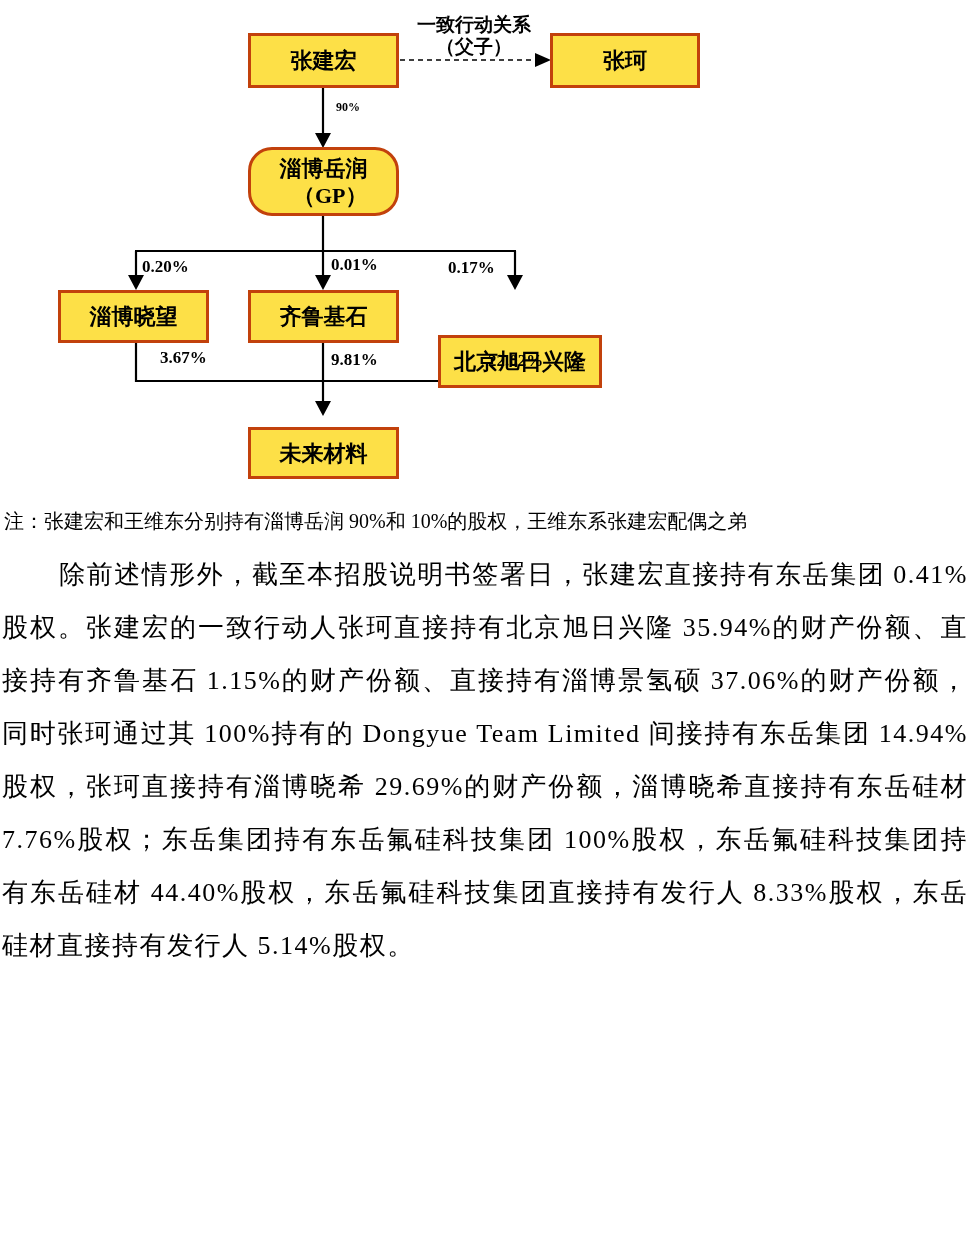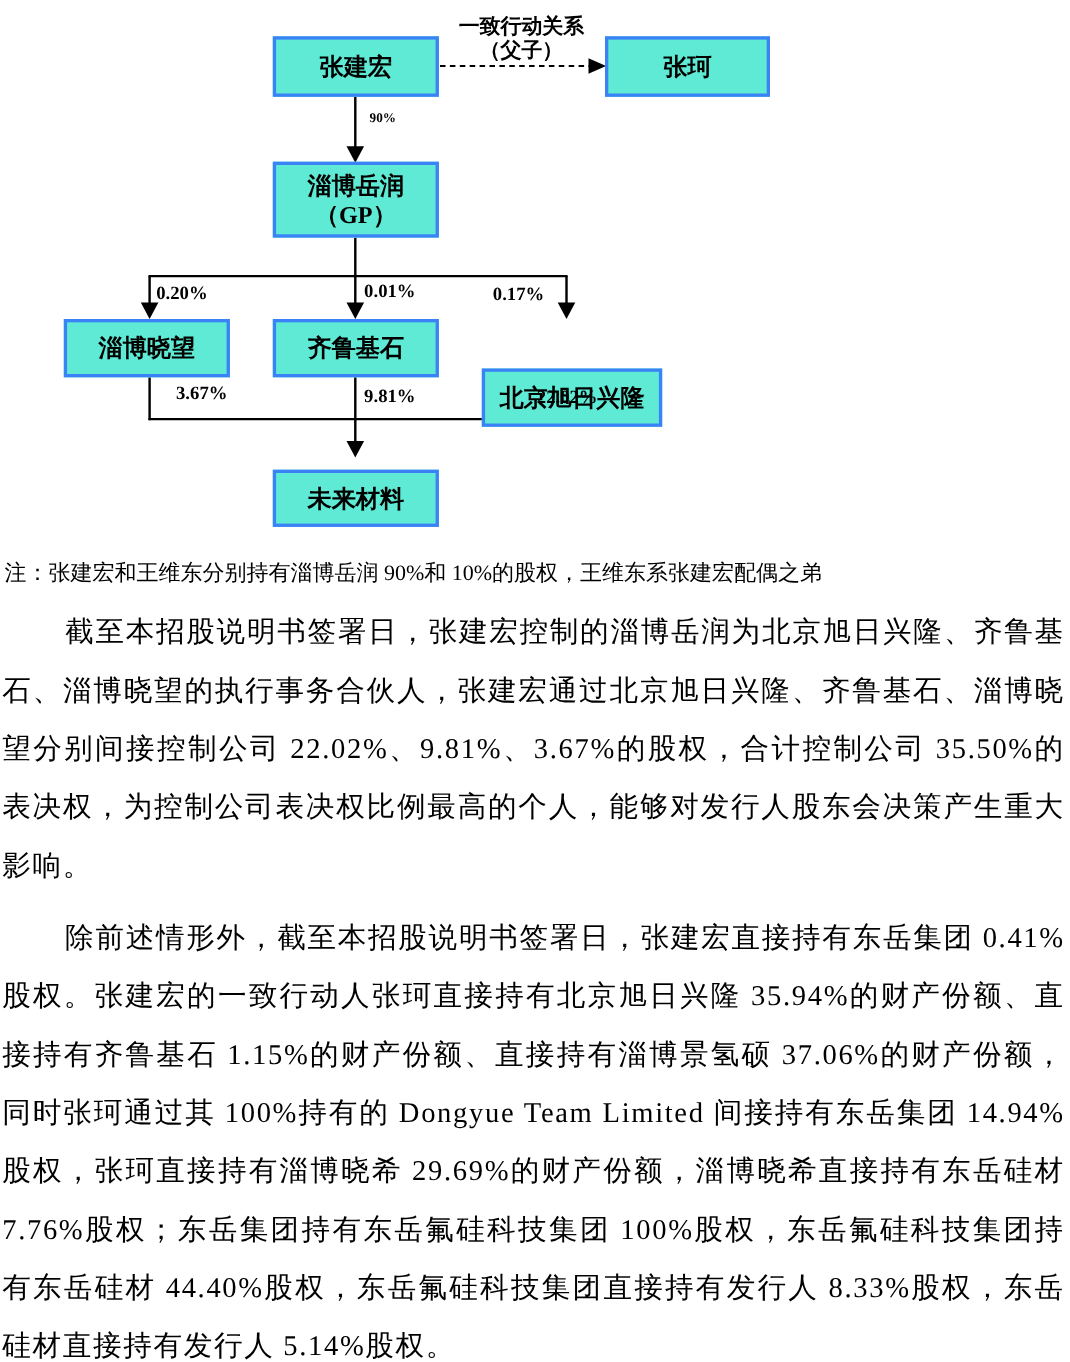--- a/index.html
+++ b/index.html
@@ -8,23 +8,23 @@
     color: #000000;
     font-family: "Liberation Serif", "DejaVu Serif", serif;
   }
   .page { position: relative; width: 973px; height: 1238px; overflow: hidden; background:#fff; }
 
   
   .diagram { position: relative; width: 973px; height: 500px; }
   .diagram svg { position: absolute; left: 0; top: 0; }
   .node {
     position: absolute; box-sizing: border-box;
-    border: 3px solid #3b82f6; background: #5eead4;
+    border: 3px solid #c2410c; background: #fde047;
     display: flex; align-items: center; justify-content: center;
-    text-align: center; font-weight: bold;
+    text-align: right; font-weight: bold;
     font-size: 22px; line-height: 27px;
     white-space: pre-line;
     font-family: "Liberation Serif", "DejaVu Serif", serif;
   }
   .lbl {
     position: absolute; font-weight: bold; font-size: 17px;
     font-family: "Liberation Serif", "DejaVu Serif", serif;
     white-space: nowrap;
   }
   .relation {
@@ -92,37 +92,36 @@
 
         <g>
           <line x1="323" y1="381" x2="323" y2="404"></line>
           <polygon points="323,416 315,401 331,401" stroke="none"></polygon>
         </g>
       </g>
     </svg>
 
     <div class="node" style="left:248px; top:33px; width:151px; height:55px;">张建宏</div>
     <div class="node" style="left:550px; top:33px; width:150px; height:55px;">张珂</div>
-    <div class="node" style="left:248px; top:147px; width:151px; height:69px;">淄博岳润
+    <div class="node" style="left:248px; top:147px; width:151px; height:69px;border-radius:24px;">淄博岳润
 （GP）</div>
     <div class="node" style="left:58px; top:290px; width:151px; height:53px;">淄博晓望</div>
     <div class="node" style="left:248px; top:290px; width:151px; height:53px;">齐鲁基石</div>
     <div class="node" style="left:438px; top:290px; width:164px; height:53px;margin-top:45px;">北京旭日兴隆</div>
     <div class="node" style="left:248px; top:417px; width:151px; height:52px;margin-top:10px;">未来材料</div>
 
     <div class="relation">一致行动关系
 （父子）</div>
     <div class="lbl" style="left:336px; top:100px; font-size:12px;">90%</div>
     <div class="lbl" style="left:142px; top:257px;">0.20%</div>
     <div class="lbl" style="left:331px; top:255px;">0.01%</div>
     <div class="lbl" style="left:448px; top:258px;">0.17%</div>
     <div class="lbl" style="left:140px; top:348px;margin-left:20px;">3.67%</div>
     <div class="lbl" style="left:331px; top:350px;text-align:right;">9.81%</div>
     <div class="lbl" style="left:447px; top:351px;margin-left:41px;">22.02%</div>
   </div>
 
   <div class="note">注：张建宏和王维东分别持有淄博岳润 90%和 10%的股权，王维东系张建宏配偶之弟</div>
 
-  <p class="body">截至本招股说明书签署日，张建宏控制的淄博岳润为北京旭日兴隆、齐鲁基石、淄博晓望的执行事务合伙人，张建宏通过北京旭日兴隆、齐鲁基石、淄博晓望分别间接控制公司 22.02%、9.81%、3.67%的股权，合计控制公司 35.50%的表决权，为控制公司表决权比例最高的个人，能够对发行人股东会决策产生重大影响。</p>
 
   <p class="body">除前述情形外，截至本招股说明书签署日，张建宏直接持有东岳集团 0.41%股权。张建宏的一致行动人张珂直接持有北京旭日兴隆 35.94%的财产份额、直接持有齐鲁基石 1.15%的财产份额、直接持有淄博景氢硕 37.06%的财产份额，同时张珂通过其 100%持有的 Dongyue Team Limited 间接持有东岳集团 14.94%股权，张珂直接持有淄博晓希 29.69%的财产份额，淄博晓希直接持有东岳硅材 7.76%股权；东岳集团持有东岳氟硅科技集团 100%股权，东岳氟硅科技集团持有东岳硅材 44.40%股权，东岳氟硅科技集团直接持有发行人 8.33%股权，东岳硅材直接持有发行人 5.14%股权。</p>
 
 </div>
 
 </body></html>

